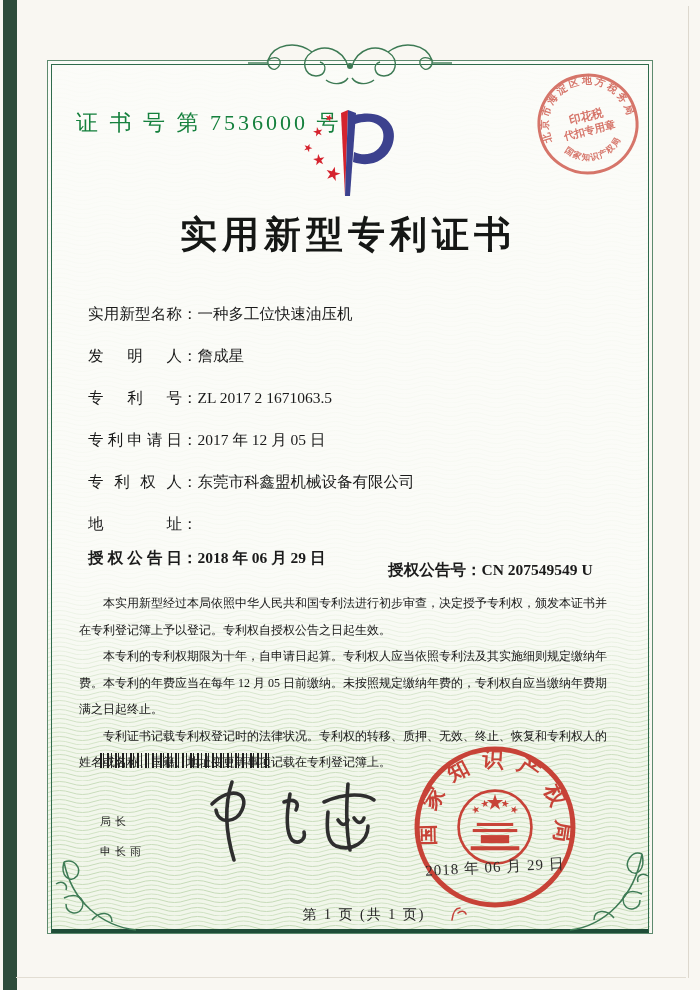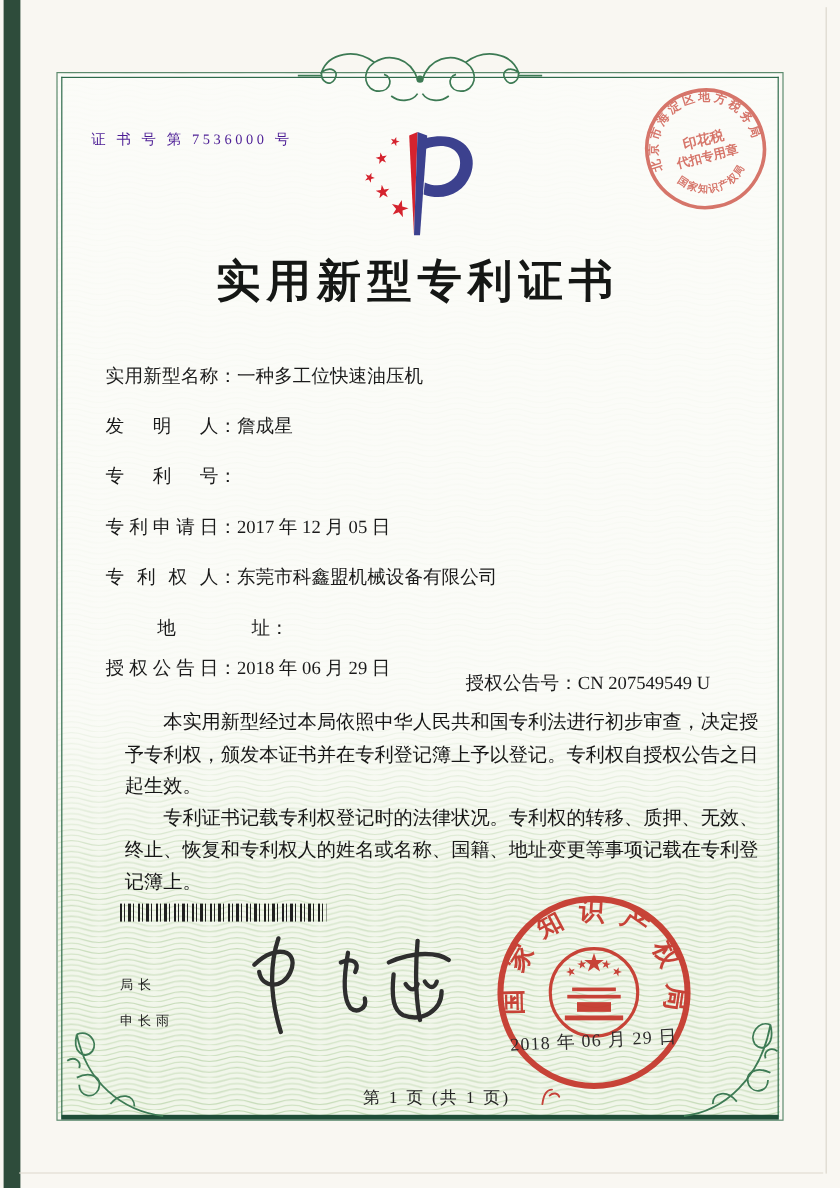--- a/index.html
+++ b/index.html
@@ -6,38 +6,38 @@
   .page{position:relative;width:700px;height:990px;background:#f9f7f2;overflow:hidden;
         font-family:"Liberation Serif","DejaVu Serif",serif;color:#1a1a1a;}
   .spine{position:absolute;left:3px;top:0;width:14px;height:100%;background:#2e4c3b;}
   .edge-r{position:absolute;left:688px;top:6px;width:1px;height:972px;background:#ddd8ce;}
   .edge-b{position:absolute;left:16px;top:977px;width:670px;height:1px;background:#e2ddd3;}
 
   .frame-outer{position:absolute;left:47px;top:60px;width:604px;height:872px;border:1px solid #5d8a6e;}
   .frame-inner{position:absolute;left:3px;top:3px;right:3px;bottom:0;border:1px solid #2f6b4c;border-bottom:4px solid #1f4d38;}
   .waves{position:absolute;left:48px;top:61px;width:602px;height:870px;}
 
-  .cert-no{position:absolute;left:76px;top:108px;font-size:12px;letter-spacing:3px;color:#4c1d95;z-index:3;}
+  .cert-no{position:absolute;left:76px;top:108px;font-size:22px;letter-spacing:3px;color:#15803d;z-index:3;}
   .logo{position:absolute;left:288px;top:108px;width:124px;height:94px;z-index:3;}
   .title{position:absolute;left:0;right:4px;top:210px;text-align:center;font-size:37px;font-weight:bold;
          letter-spacing:5px;color:#151715;z-index:3;}
 
   .fields{position:absolute;left:88px;top:302px;width:530px;font-size:15.5px;z-index:3;}
   .row{display:flex;margin-bottom:18px;line-height:24px;}
   .lbl{flex:0 0 94px;text-align:justify;text-align-last:justify;}
   .colon{flex:0 0 14px;}
   .val{flex:1;}
-  .row-addr{margin-bottom:10px;margin-left:43px;}
+  .row-addr{margin-bottom:10px;}
   .row-addr .val{max-width:428px;}
-  .row-grant{display:flex;line-height:24px;}
+  .row-grant{display:flex;line-height:24px;font-weight:bold;}
   .cell-a{display:flex;flex:0 0 300px;}
   .cell-b{display:flex;margin-top:12px;}
   .cell-b .lbl{flex:0 0 78px;}
 
-  .body-text{position:absolute;left:104px;top:590px;width:528px;font-size:16px;line-height:26.5px;
+  .body-text{position:absolute;left:79px;top:590px;width:528px;font-size:12px;line-height:26.5px;
              color:#161616;z-index:3;}
   .body-text p{margin:0;text-indent:2em;}
 
   .barcode{position:absolute;left:100px;top:753px;width:172px;height:15px;z-index:3;
     background:repeating-linear-gradient(90deg,#202020 0 2px,rgba(0,0,0,0) 2px 3px,#202020 3px 4px,
       rgba(0,0,0,0) 4px 7px,#202020 7px 9px,rgba(0,0,0,0) 9px 11px,#202020 11px 12px,rgba(0,0,0,0) 12px 15px);}
 
   .director{position:absolute;left:100px;top:806px;font-size:11px;line-height:30px;letter-spacing:4px;
             color:#222;z-index:3;}
   .sig{position:absolute;left:196px;top:770px;width:200px;height:104px;z-index:3;}
@@ -161,20 +161,21 @@
       <span class="val">一种多工位快速油压机</span>
     </div>
     <div class="row">
       <span class="lbl">发明人</span>
         <span class="colon">：</span>
       <span class="val">詹成星</span>
     </div>
     <div class="row">
       <span class="lbl">专利号</span>
         <span class="colon">：</span>
+      <span class="val">ZL 2017 2 1671063.5</span>
     </div>
     <div class="row">
       <span class="lbl">专利申请日</span>
         <span class="colon">：</span>
       <span class="val">2017 年 12 月 05 日</span>
     </div>
     <div class="row">
       <span class="lbl">专利权人</span>
         <span class="colon">：</span>
       <span class="val">东莞市科鑫盟机械设备有限公司</span>
@@ -192,20 +193,21 @@
       <span class="cell-b">
         <span class="lbl">授权公告号</span>
           <span class="colon">：</span>
         <span class="val">CN 207549549 U</span>
       </span>
     </div>
   </div>
 
   <div class="body-text">
     <p>本实用新型经过本局依照中华人民共和国专利法进行初步审查，决定授予专利权，颁发本证书并在专利登记簿上予以登记。专利权自授权公告之日起生效。</p>
+    <p>本专利的专利权期限为十年，自申请日起算。专利权人应当依照专利法及其实施细则规定缴纳年费。本专利的年费应当在每年 12 月 05 日前缴纳。未按照规定缴纳年费的，专利权自应当缴纳年费期满之日起终止。</p>
     <p>专利证书记载专利权登记时的法律状况。专利权的转移、质押、无效、终止、恢复和专利权人的姓名或名称、国籍、地址变更等事项记载在专利登记簿上。</p>
   </div>
 
   <div class="barcode"></div>
 
   <div class="director">
     <div>局长</div>
     <div>申长雨</div>
   </div>
 

